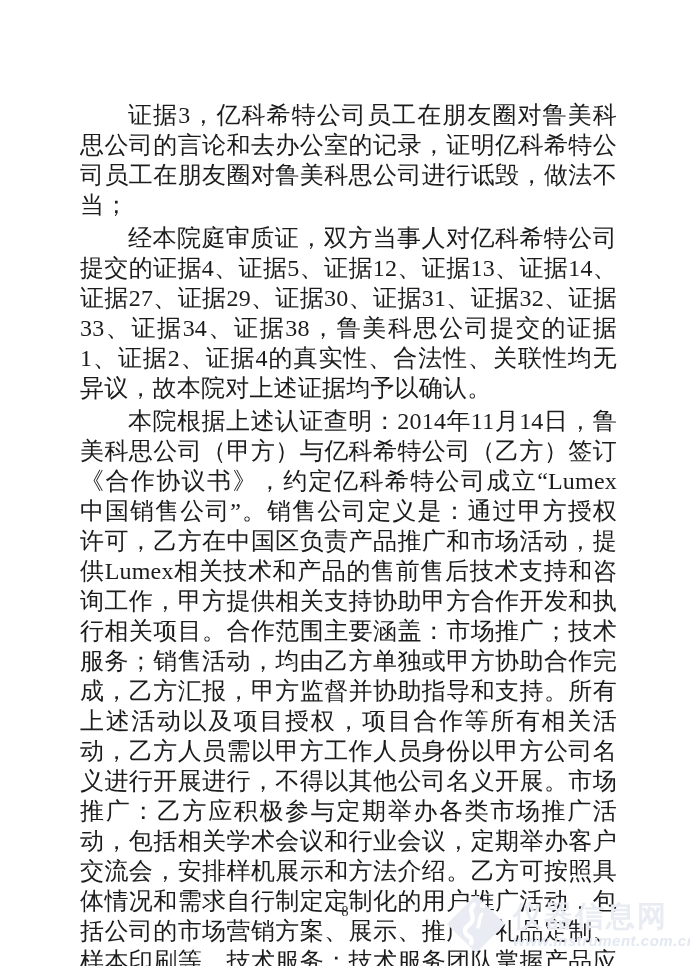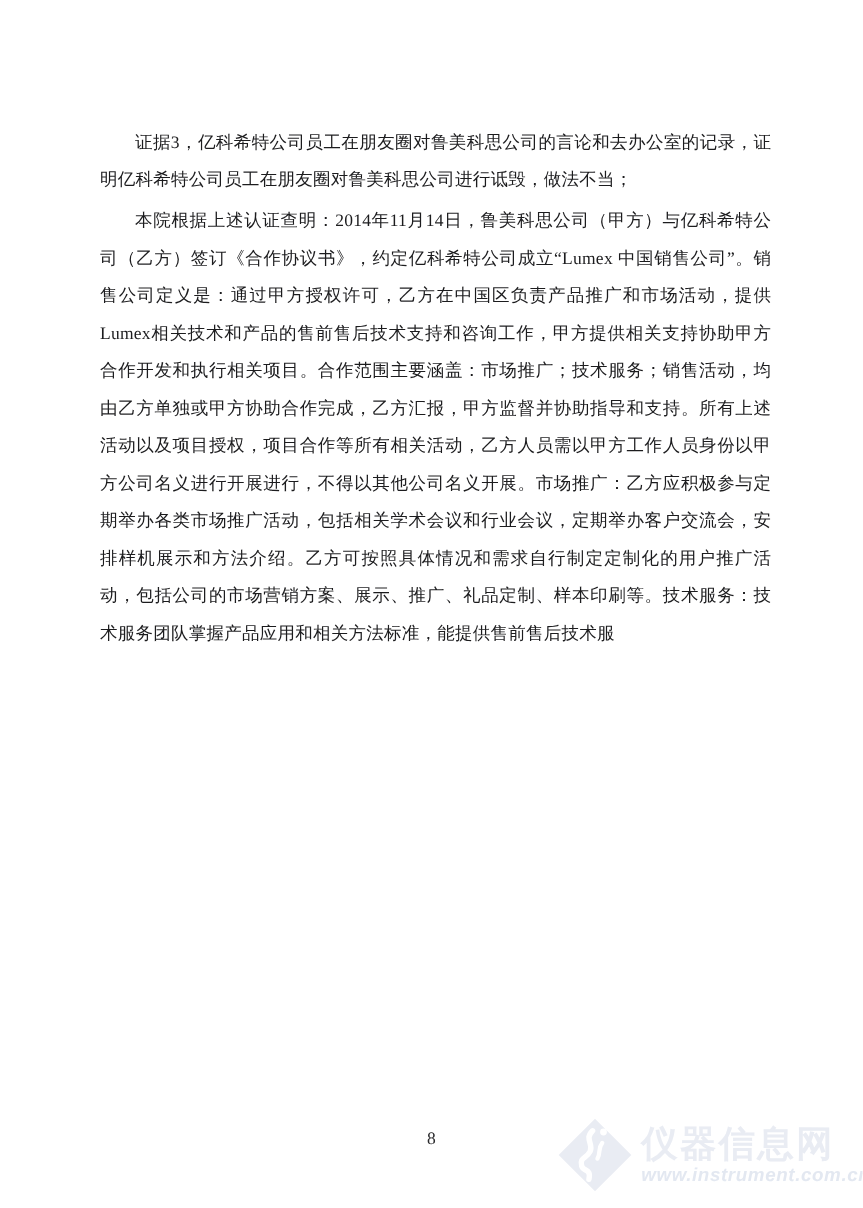--- a/index.html
+++ b/index.html
@@ -26,21 +26,21 @@
     background:var(--background);
   }
   .content{
     position:absolute;
     left:80px;
     top:100px;
     width:537px;
   }
   .doc-paragraph{
     margin:0 0 3px 0;
-    font-size:14px;
+    font-size:24px;
     line-height:30px;
     color:var(--text);
     text-align:justify;
     text-indent:2em;
     font-family:"Liberation Serif","DejaVu Serif",serif;
     letter-spacing:0.2px;
   }
   .page-footer{
     position:absolute;
     left:0;
@@ -94,20 +94,21 @@
     white-space:nowrap;
   }
 </style>
 </head>
 <body>
 
 <div class="page">
 
   <div class="content">
     <p class="doc-paragraph">证据3，亿科希特公司员工在朋友圈对鲁美科思公司的言论和去办公室的记录，证明亿科希特公司员工在朋友圈对鲁美科思公司进行诋毁，做法不当；</p>
+    <p class="doc-paragraph">经本院庭审质证，双方当事人对亿科希特公司提交的证据4、证据5、证据12、证据13、证据14、证据27、证据29、证据30、证据31、证据32、证据33、证据34、证据38，鲁美科思公司提交的证据1、证据2、证据4的真实性、合法性、关联性均无异议，故本院对上述证据均予以确认。</p>
     <p class="doc-paragraph">本院根据上述认证查明：2014年11月14日，鲁美科思公司（甲方）与亿科希特公司（乙方）签订《合作协议书》，约定亿科希特公司成立“Lumex 中国销售公司”。销售公司定义是：通过甲方授权许可，乙方在中国区负责产品推广和市场活动，提供Lumex相关技术和产品的售前售后技术支持和咨询工作，甲方提供相关支持协助甲方合作开发和执行相关项目。合作范围主要涵盖：市场推广；技术服务；销售活动，均由乙方单独或甲方协助合作完成，乙方汇报，甲方监督并协助指导和支持。所有上述活动以及项目授权，项目合作等所有相关活动，乙方人员需以甲方工作人员身份以甲方公司名义进行开展进行，不得以其他公司名义开展。市场推广：乙方应积极参与定期举办各类市场推广活动，包括相关学术会议和行业会议，定期举办客户交流会，安排样机展示和方法介绍。乙方可按照具体情况和需求自行制定定制化的用户推广活动，包括公司的市场营销方案、展示、推广、礼品定制、样本印刷等。技术服务：技术服务团队掌握产品应用和相关方法标准，能提供售前售后技术服</p>
   </div>
 
   <div class="page-footer">
     <span class="page-number">8</span>
   </div>
 
   <div class="watermark">
     <span class="wm-logo">
       <svg viewBox="0 0 64 64" width="62" height="62" aria-hidden="true">

